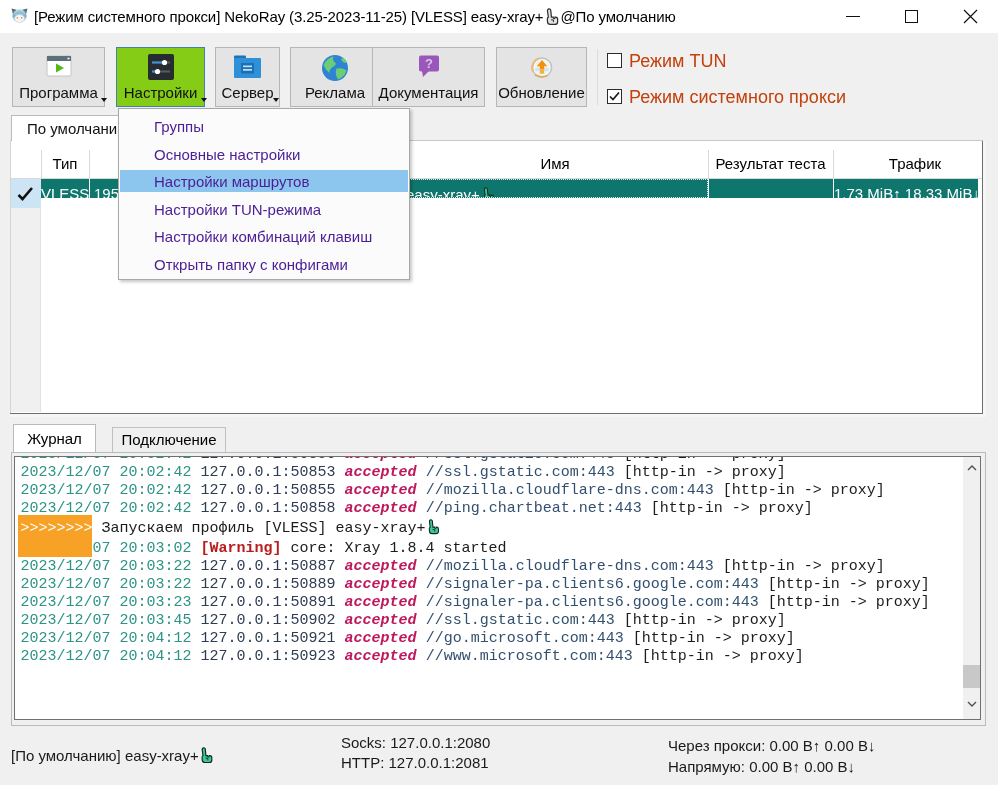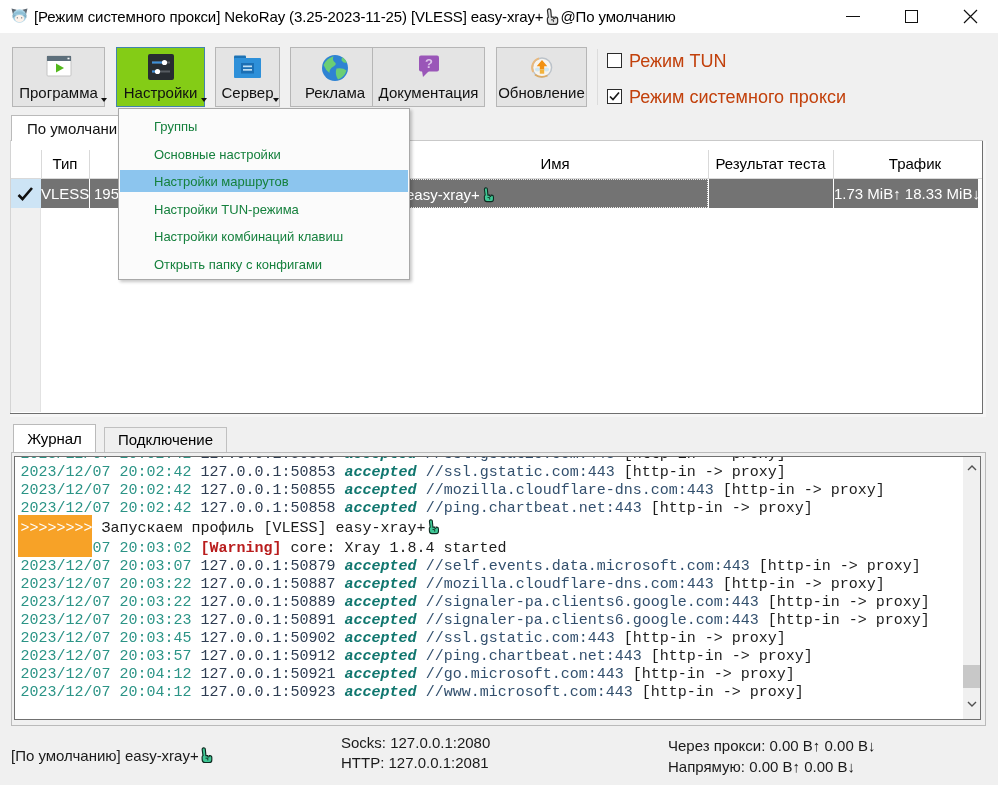--- a/index.html
+++ b/index.html
@@ -23,40 +23,40 @@
 #darkbot1{left:10px;top:413px;width:973px;height:1px;background:#6e6e6e}
 #darkrt1{left:982px;top:141px;width:1px;height:273px;background:#6e6e6e}
 #bezr1{left:983px;top:141px;width:3px;height:276px;background:#f6f6f6}
 #bezb1{left:10px;top:414px;width:976px;height:3px;background:#f6f6f6}
 #table1{left:11px;top:141px;width:971px;height:272px;background:#fff}
 .hsep{top:150px;height:28px;width:1px;background:#d9d9d9}
 #hline{left:11px;top:178px;width:971px;height:1px;background:#d9d9d9}
 .hlbl{top:150px;height:28px;line-height:28px;font-size:15px;text-align:center;color:#000}
 #vhead{left:11px;top:208px;width:30px;height:204px;background:#f0f0f0;border-right:1px solid #e2e2e2}
 
-.rowseg{top:179px;height:29px;line-height:29px;font-size:15px;color:#fff;background:#737373;white-space:nowrap;overflow:hidden}
+.rowseg{top:179px;height:19px;line-height:29px;font-size:15px;color:#fff;background:#0f766e;white-space:nowrap;overflow:hidden}
 
 #menu{left:118px;top:108px;width:292px;height:172px;background:#fbfbfb;border:1px solid #a8a8a8;box-shadow:2px 2px 3px rgba(0,0,0,0.22);padding-top:4px}
-.mi{position:relative;height:27.5px;line-height:27.5px;font-size:13px;padding-left:35px;color:#15803d;white-space:nowrap}
+.mi{position:relative;height:27.5px;line-height:27.5px;font-size:15px;padding-left:35px;color:#4c1d95;white-space:nowrap}
 .mi.sel{background:transparent}
 .mihl{position:absolute;left:1px;top:1.7px;right:1px;height:22px;background:#8cc5ee}
 .mi span{position:relative}
 
 #tab2a{left:13px;top:424px;width:83px;height:28px;background:#fff;border:1px solid #bababa;border-bottom:none;z-index:3}
-#tab2b{left:104px;top:427px;width:123px;height:25px;background:#efefef;border:1px solid #c0c0c0;border-bottom:none}
+#tab2b{left:112px;top:427px;width:114px;height:25px;background:#efefef;border:1px solid #c0c0c0;border-bottom:none}
 .tablbl{font-size:15px;text-align:center;color:#000}
 #pane2{left:11px;top:452px;width:975px;height:274px;border:1px solid #bababa;background:#f0f0f0}
 #logview{left:14px;top:456px;width:967px;height:264px;border:1px solid #707070;background:#fff}
 #logclip{left:15px;top:457px;width:947px;height:262px;overflow:hidden}
 #log{position:absolute;left:0;top:-11.5px;font-family:"Liberation Mono",monospace;font-size:15px;color:#1c1c1c;white-space:nowrap}
 .ll{height:18px;line-height:18px;padding-left:5.5px}
 .llo{height:21px;line-height:21px;padding-left:5.5px}
 .t{color:#2b9486}
 .ip{color:#2e3d52}
-.ac{color:#0f766e;font-style:italic;font-weight:bold}
+.ac{color:#be185d;font-style:italic;font-weight:bold}
 .u{color:#33506e}
 .wa{color:#b91c1c;font-weight:bold}
 .oo{color:#fff;position:relative}
 #oblock{left:2.5px;top:69px;width:74px;height:42px;background:#f7a227}
 
 #sbar{left:963px;top:457px;width:17px;height:262px;background:#f0f0f0}
 #sthumb{left:963px;top:665px;width:17px;height:23px;background:#c8c8c8}
 
 .st{font-size:15px;color:#1a1a1a;white-space:nowrap}
 svg{display:block}
@@ -231,26 +231,24 @@
 <div id="log">
 <div class="ll"><span class="t">2023/12/07 20:02:42</span> <span class="ip">127.0.0.1:50856</span> <span class="ac">accepted</span> <span class="u">//ssl.gstatic.com:443</span> [http-in -&gt; proxy]</div>
 <div class="ll"><span class="t">2023/12/07 20:02:42</span> <span class="ip">127.0.0.1:50853</span> <span class="ac">accepted</span> <span class="u">//ssl.gstatic.com:443</span> [http-in -&gt; proxy]</div>
 <div class="ll"><span class="t">2023/12/07 20:02:42</span> <span class="ip">127.0.0.1:50855</span> <span class="ac">accepted</span> <span class="u">//mozilla.cloudflare-dns.com:443</span> [http-in -&gt; proxy]</div>
 <div class="ll"><span class="t">2023/12/07 20:02:42</span> <span class="ip">127.0.0.1:50858</span> <span class="ac">accepted</span> <span class="u">//ping.chartbeat.net:443</span> [http-in -&gt; proxy]</div>
 <div class="abs" id="oblock"></div>
 <div class="llo" style="height:22px;line-height:21px"><span class="oo">&gt;&gt;&gt;&gt;&gt;&gt;&gt;&gt;</span> Запускаем профиль [VLESS] easy-xray+<svg class="inlsvg hand" width="14" height="16" viewBox="0 0 14 17">
           <use href="#hand"></use>
         </svg></div>
 <div class="ll"><span class="t">2023/12/07 20:03:02</span> <span class="wa">[Warning]</span> core: Xray 1.8.4 started</div>
-<div class="ll"><span class="t">2023/12/07 20:03:07</span> <span class="ip">127.0.0.1:50879</span> <span class="ac">accepted</span> <span class="u">//self.events.data.microsoft.com:443</span> [http-in -&gt; proxy]</div>
 <div class="ll"><span class="t">2023/12/07 20:03:22</span> <span class="ip">127.0.0.1:50887</span> <span class="ac">accepted</span> <span class="u">//mozilla.cloudflare-dns.com:443</span> [http-in -&gt; proxy]</div>
 <div class="ll"><span class="t">2023/12/07 20:03:22</span> <span class="ip">127.0.0.1:50889</span> <span class="ac">accepted</span> <span class="u">//signaler-pa.clients6.google.com:443</span> [http-in -&gt; proxy]</div>
 <div class="ll"><span class="t">2023/12/07 20:03:23</span> <span class="ip">127.0.0.1:50891</span> <span class="ac">accepted</span> <span class="u">//signaler-pa.clients6.google.com:443</span> [http-in -&gt; proxy]</div>
 <div class="ll"><span class="t">2023/12/07 20:03:45</span> <span class="ip">127.0.0.1:50902</span> <span class="ac">accepted</span> <span class="u">//ssl.gstatic.com:443</span> [http-in -&gt; proxy]</div>
-<div class="ll"><span class="t">2023/12/07 20:03:57</span> <span class="ip">127.0.0.1:50912</span> <span class="ac">accepted</span> <span class="u">//ping.chartbeat.net:443</span> [http-in -&gt; proxy]</div>
 <div class="ll"><span class="t">2023/12/07 20:04:12</span> <span class="ip">127.0.0.1:50921</span> <span class="ac">accepted</span> <span class="u">//go.microsoft.com:443</span> [http-in -&gt; proxy]</div>
 <div class="ll"><span class="t">2023/12/07 20:04:12</span> <span class="ip">127.0.0.1:50923</span> <span class="ac">accepted</span> <span class="u">//www.microsoft.com:443</span> [http-in -&gt; proxy]</div>
 </div>
 </div>
 
 <div class="abs" id="sbar"></div>
 <div class="abs" id="sthumb"></div>
 <div class="abs" style="left:967px;top:464px">
     <svg width="10" height="8" viewBox="0 0 10 8">
       <polyline points="1,6 5,2 9,6" fill="none" stroke="#505050" stroke-width="1.4"></polyline>

